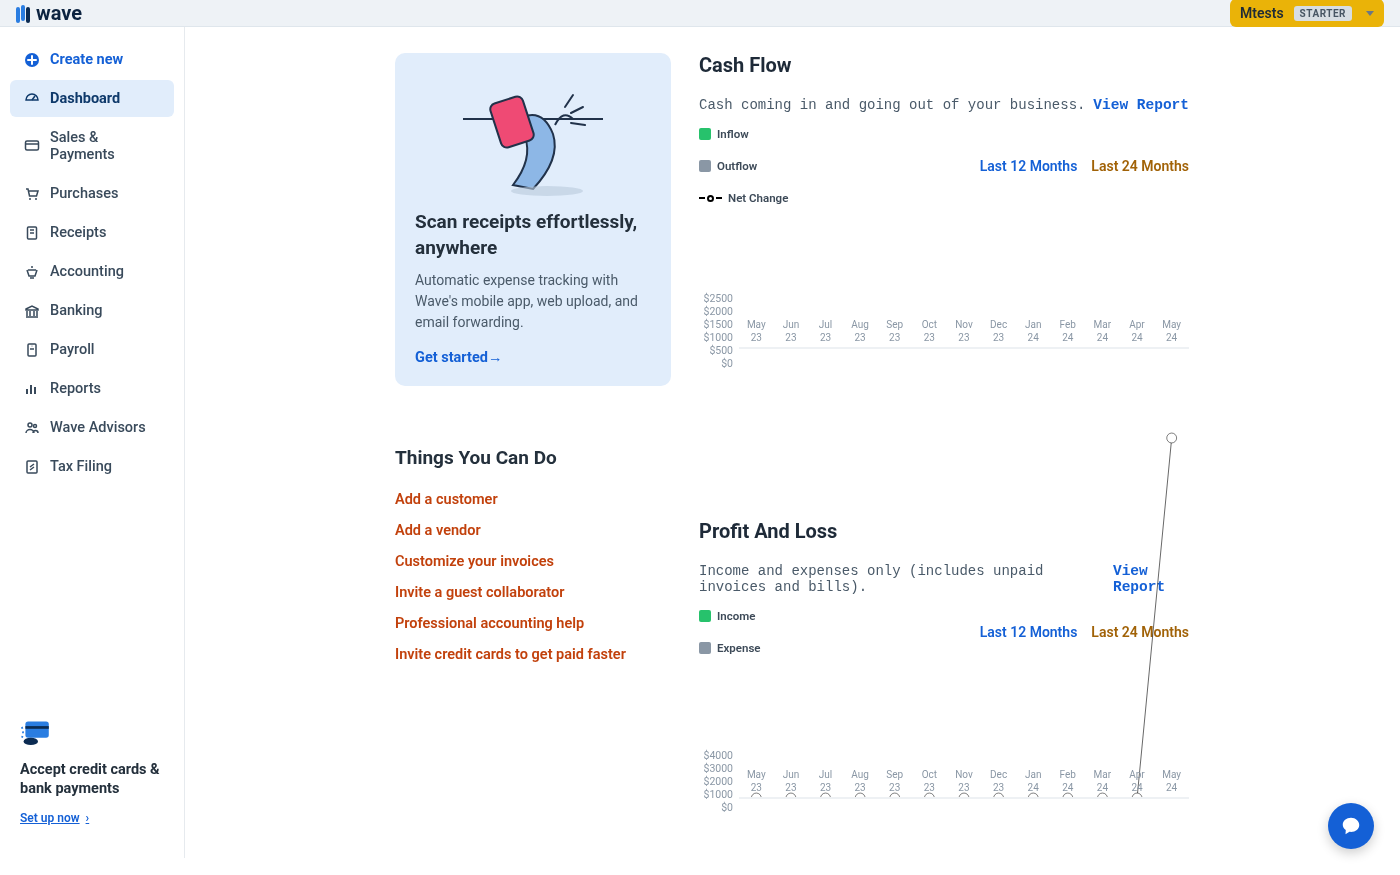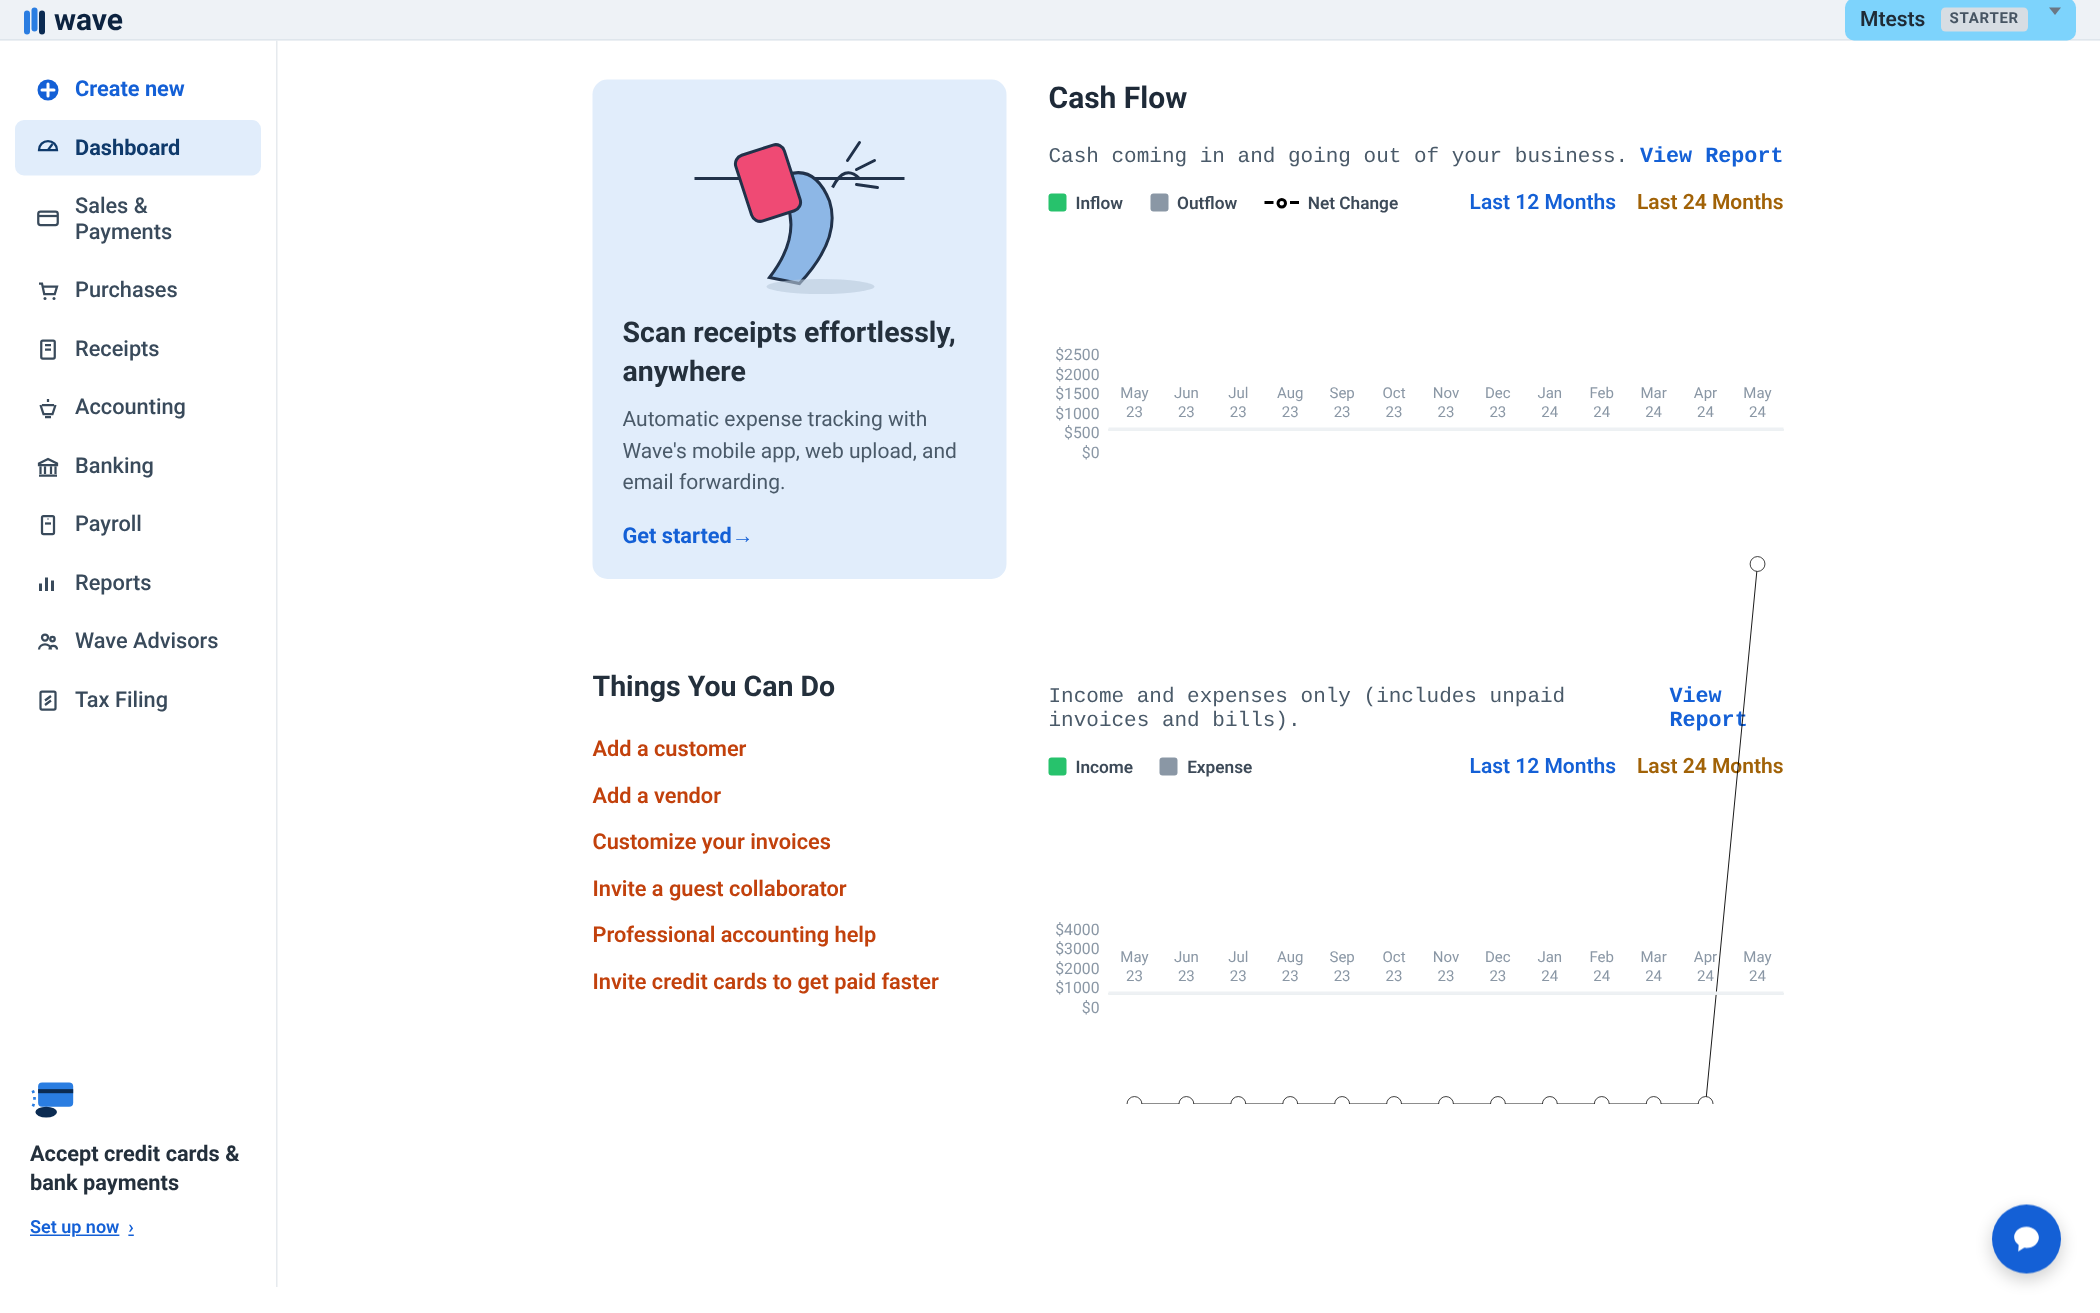--- a/index.html
+++ b/index.html
@@ -1,21 +1,21 @@
 <!DOCTYPE html>
 <html><head>
 <meta charset="utf-8">
 <style>
 * { box-sizing: border-box; margin: 0; padding: 0; }
 body { font-family: -apple-system, BlinkMacSystemFont, "Segoe UI", Roboto, sans-serif; background: #fff; color: #2a333c; width: 1400px; height: 875px; overflow: hidden; }
 .header { height: 27px; background: #eef2f6; border-bottom: 1px solid #dfe6ec; display: flex; align-items: center; justify-content: space-between; padding: 0 16px; }
 .logo { display: flex; align-items: center; gap: 6px; font-weight: 700; font-size: 20px; color: #0c2340; }
 .logo-mark { display: flex; gap: 1px; }
 .logo-stroke { width: 4px; height: 16px; border-radius: 2px; }
-.account-switcher { background: #7dd3fc; border-radius: 6px; padding: 6px 10px; display: flex; gap: 10px; cursor: pointer; }
+.account-switcher { background: #eab308; border-radius: 6px; padding: 6px 10px; display: flex; align-items: center; gap: 10px; cursor: pointer; }
 .account-name { font-weight: 600; font-size: 14px; color: #1f2b36; }
 .plan-badge { background: #d7dde3; color: #475563; font-size: 10px; font-weight: 700; padding: 2px 6px; border-radius: 3px; letter-spacing: .5px; }
 .chevron { width: 0; height: 0; border-left: 4px solid transparent; border-right: 4px solid transparent; border-top: 5px solid #6b7784; margin-left: 4px; }
 
 .layout { display: flex; height: calc(875px - 44px); }
 .sidebar { width: 185px; border-right: 1px solid #e6eaee; display: flex; flex-direction: column; padding: 12px 0; }
 .nav { flex: 1; }
 .nav-item { display: flex; align-items: center; gap: 10px; padding: 10px 14px; font-size: 14.5px; color: #394a5b; cursor: pointer; border-radius: 6px; margin: 2px 10px; font-weight: 500; }
 .nav-item.active { background: #e1edfb; color: #0f3a6b; font-weight: 700; }
 .nav-item.create { color: #1460d6; font-weight: 700; }
@@ -38,21 +38,21 @@
 .things-section { margin-top: 60px; }
 .things-section h2 { font-size: 19px; font-weight: 700; color: #24303c; margin-bottom: 22px; }
 .thing-link { display: block; color: #c2410c; font-weight: 600; font-size: 14.5px; margin-bottom: 14px; cursor: pointer; }
 
 .chart-card { margin-bottom: 42px; }
 .chart-title { font-size: 20px; font-weight: 700; color: #1e2a38; margin-bottom: 20px; }
 .chart-subhead { display: flex; align-items: center; justify-content: space-between; margin-bottom: 14px; font-family: Liberation Mono, monospace; }
 .chart-desc { font-size: 14px; color: #4a5a69; }
 .view-report { color: #1460d6; font-weight: 700; font-size: 14.5px; cursor: pointer; }
 .chart-controls { display: flex; align-items: center; justify-content: space-between; margin-bottom: 12px; }
-.legend { display: flex; gap: 18px; }
+.legend { display: flex; gap: 18px; flex-direction: column; }
 .legend-item { display: flex; align-items: center; gap: 6px; font-size: 11.5px; font-weight: 600; color: #3d4a58; }
 .swatch { width: 12px; height: 12px; border-radius: 2px; }
 .netchange-mark { display: flex; align-items: center; gap: 2px; }
 .netchange-mark .seg { width: 6px; height: 2px; background: #000; }
 .netchange-mark .dot { width: 7px; height: 7px; border: 2px solid #000; border-radius: 50%; background: #fff; }
 .range-tabs { display: flex; gap: 14px; font-size: 14px; font-weight: 600; }
 .range-tab { color: #a16207; cursor: pointer; }
 .range-tab.active { color: #1460d6; }
 
 .chart-area { position: relative; height: 260px; display: flex; align-items: center; }
@@ -342,20 +342,21 @@
                 <div class="x-label">Feb<br>24</div>
                 <div class="x-label">Mar<br>24</div>
                 <div class="x-label">Apr<br>24</div>
                 <div class="x-label">May<br>24</div>
               </div>
             </div>
           </div>
       </div>
 
       <div class="chart-card">
+        <div class="chart-title">Profit And Loss</div>
         <div class="chart-subhead">
           <div class="chart-desc">Income and expenses only (includes unpaid invoices and bills).</div>
           <div class="view-report">View Report</div>
         </div>
         <div class="chart-controls">
           <div class="legend">
             <div class="legend-item">
                 <span class="swatch" style="background:#27c26c"></span>
                 <span>Income</span>
               </div>

